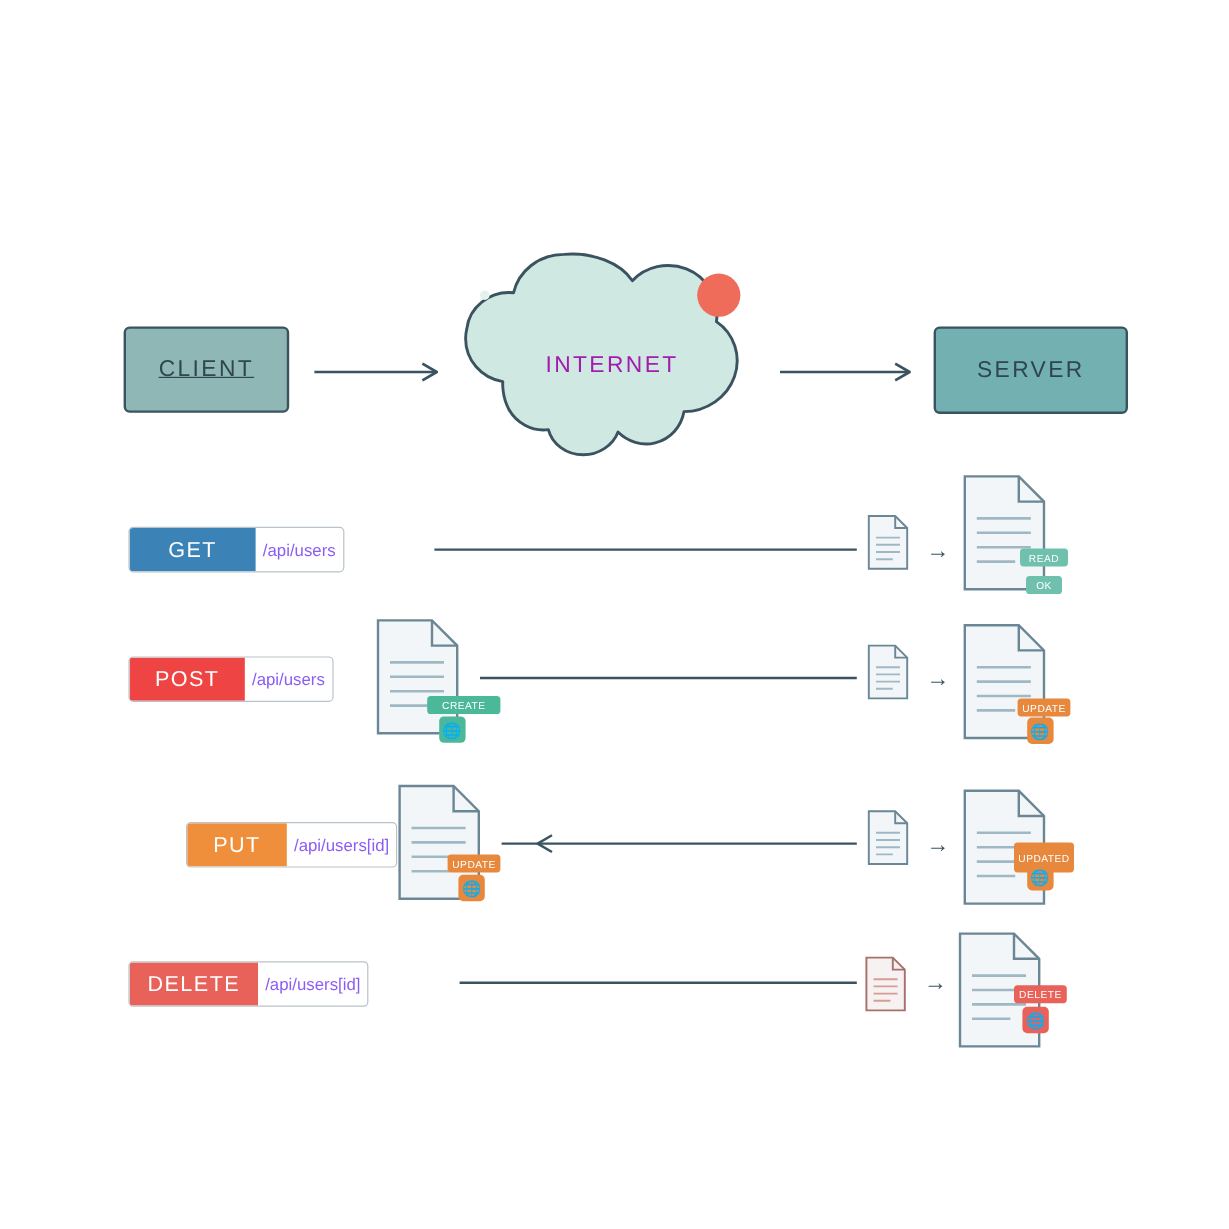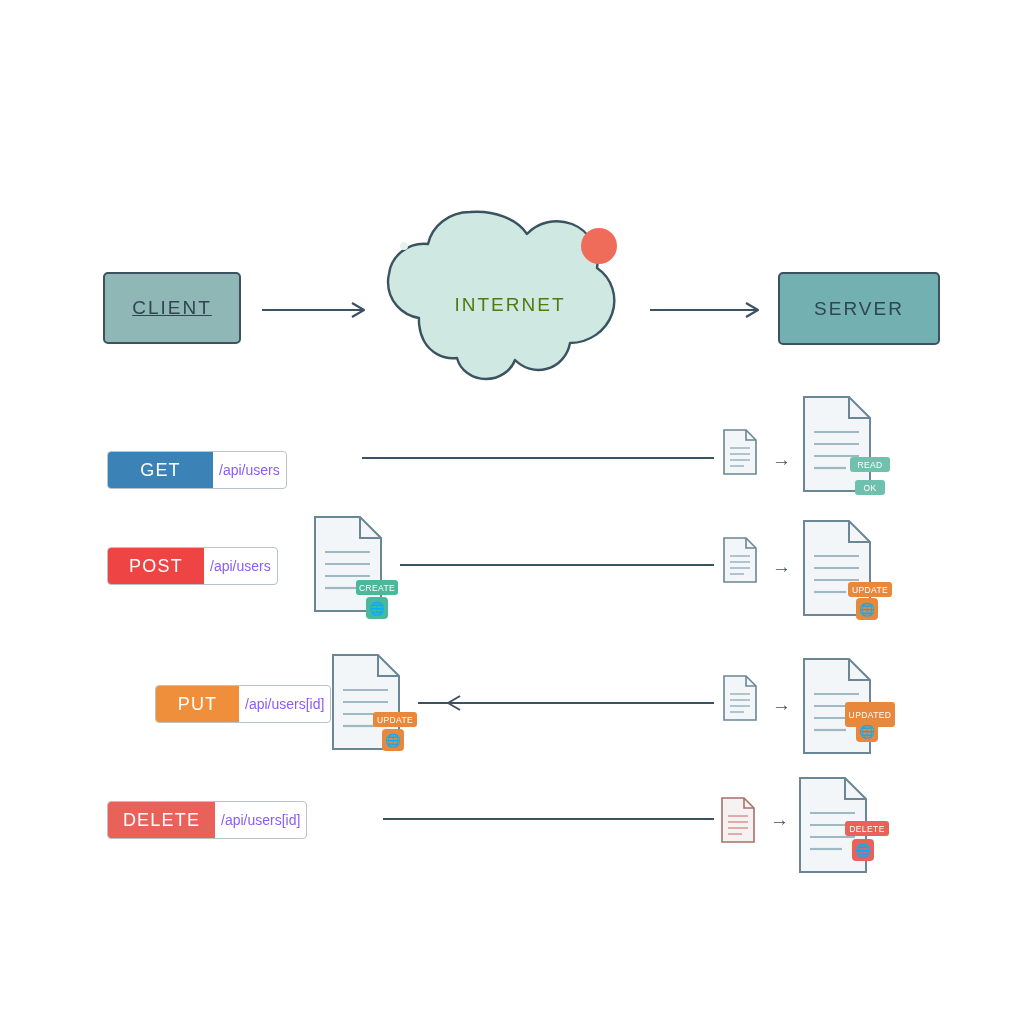--- a/index.html
+++ b/index.html
@@ -42,21 +42,21 @@
   #server-box {
     left: 778px; top: 272px; width: 162px; height: 73px;
     background: #72b0b2;
   }
   #internet-label {
     position: absolute;
     left: 404px; top: 294px; width: 212px;
     text-align: center;
     font-size: 19px;
     letter-spacing: 2px;
-    color: #4d7c0f;
+    color: #a21caf;
   }
 
   
   .method-pill {
     position: absolute;
     box-sizing: border-box;
     display: flex;
     align-items: stretch;
     border: 1.5px solid #b9c3c9;
     border-radius: 4px;
@@ -163,21 +163,21 @@
 </svg>
 
 <div class="node-box" id="client-box">
   <span>CLIENT</span>
 </div>
 <div class="node-box" id="server-box">
   <span>SERVER</span>
 </div>
 <div id="internet-label">INTERNET</div>
 
-<div class="method-pill" style="left:107px; top:451px;">
+<div class="method-pill" style="left:107px; top:439px;">
   <div class="verb" style="background:#3b82b6; width:105px;">GET</div>
   <div class="path">/api/users</div>
 </div>
 
 <svg class="doc" style="left:722px; top:428px;" width="36" height="48">
   <path d="M2,2 H24 L34,12 V46 H2 Z" fill="#f2f6f8" stroke="#6b8694" stroke-width="1.6"></path>
   <path d="M24,2 V12 H34" fill="none" stroke="#6b8694" stroke-width="1.6"></path>
   <g stroke="#9fb8c4" stroke-width="1.6">
     <line x1="8" y1="20" x2="28" y2="20"></line>
       <line x1="8" y1="26" x2="28" y2="26"></line>
@@ -208,21 +208,21 @@
 <svg class="doc" style="left:312px; top:514px;" width="72" height="100">
   <path d="M3,3 H48 L69,24 V97 H3 Z" fill="#f2f6f8" stroke="#6b8694" stroke-width="2"></path>
   <path d="M48,3 V24 H69" fill="none" stroke="#6b8694" stroke-width="2"></path>
   <g stroke="#9fb8c4" stroke-width="2.2">
     <line x1="13" y1="38" x2="58" y2="38"></line>
       <line x1="13" y1="50" x2="58" y2="50"></line>
     <line x1="13" y1="62" x2="58" y2="62"></line>
       <line x1="13" y1="74" x2="45" y2="74"></line>
   </g>
 </svg>
-<div class="tag" style="left:356px; top:580px; width:42px; height:15px; background:#4bb89a;">CREATE</div>
+<div class="tag" style="left:356px; top:580px; width:61px; height:15px; background:#4bb89a;">CREATE</div>
 <div class="globe" style="left:366px; top:597px; width:22px; height:22px; background:#4bb89a;">🌐</div>
 
 <svg class="doc" style="left:722px; top:536px;" width="36" height="48">
   <path d="M2,2 H24 L34,12 V46 H2 Z" fill="#f2f6f8" stroke="#6b8694" stroke-width="1.6"></path>
   <path d="M24,2 V12 H34" fill="none" stroke="#6b8694" stroke-width="1.6"></path>
   <g stroke="#9fb8c4" stroke-width="1.6">
     <line x1="8" y1="20" x2="28" y2="20"></line>
       <line x1="8" y1="26" x2="28" y2="26"></line>
     <line x1="8" y1="32" x2="28" y2="32"></line>
       <line x1="8" y1="38" x2="22" y2="38"></line>

